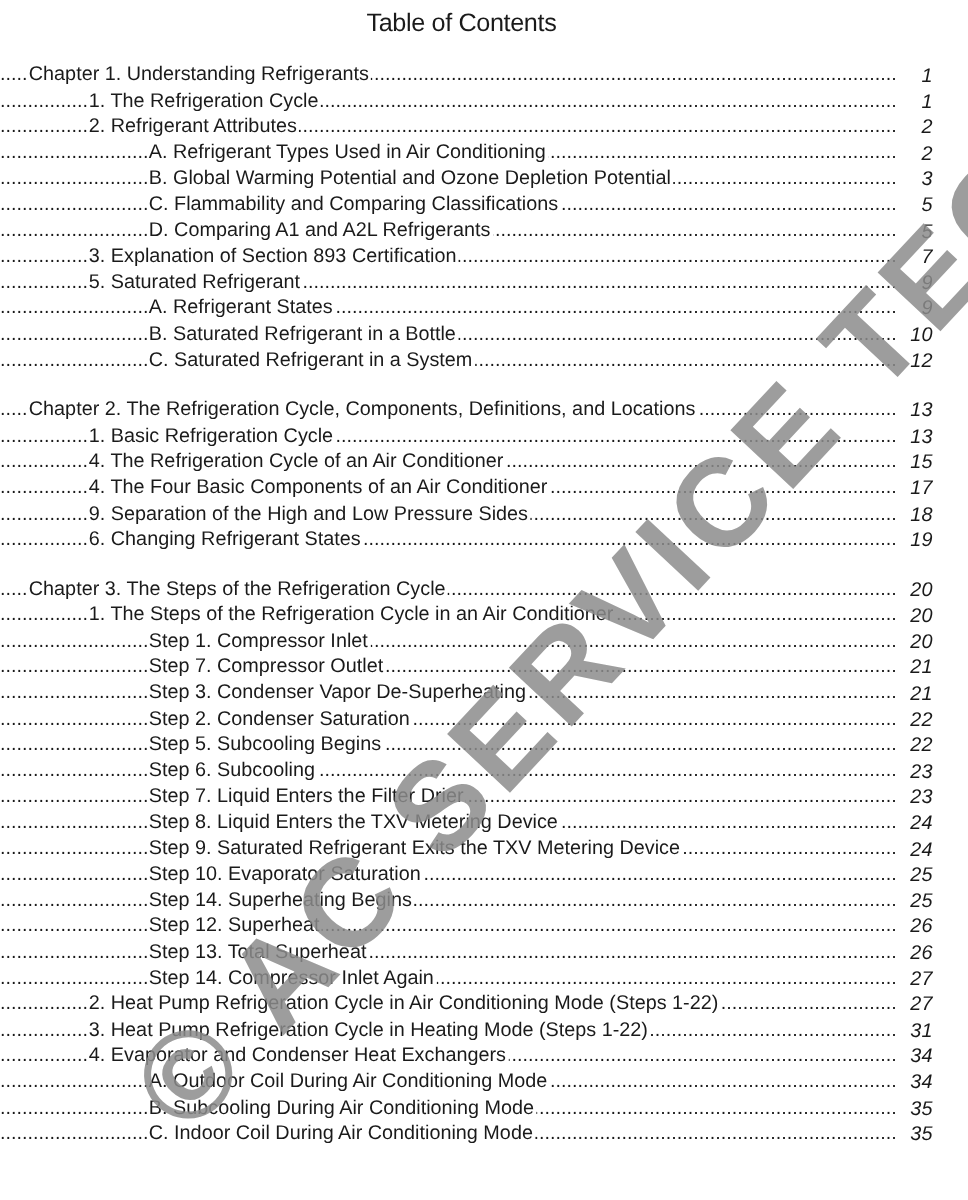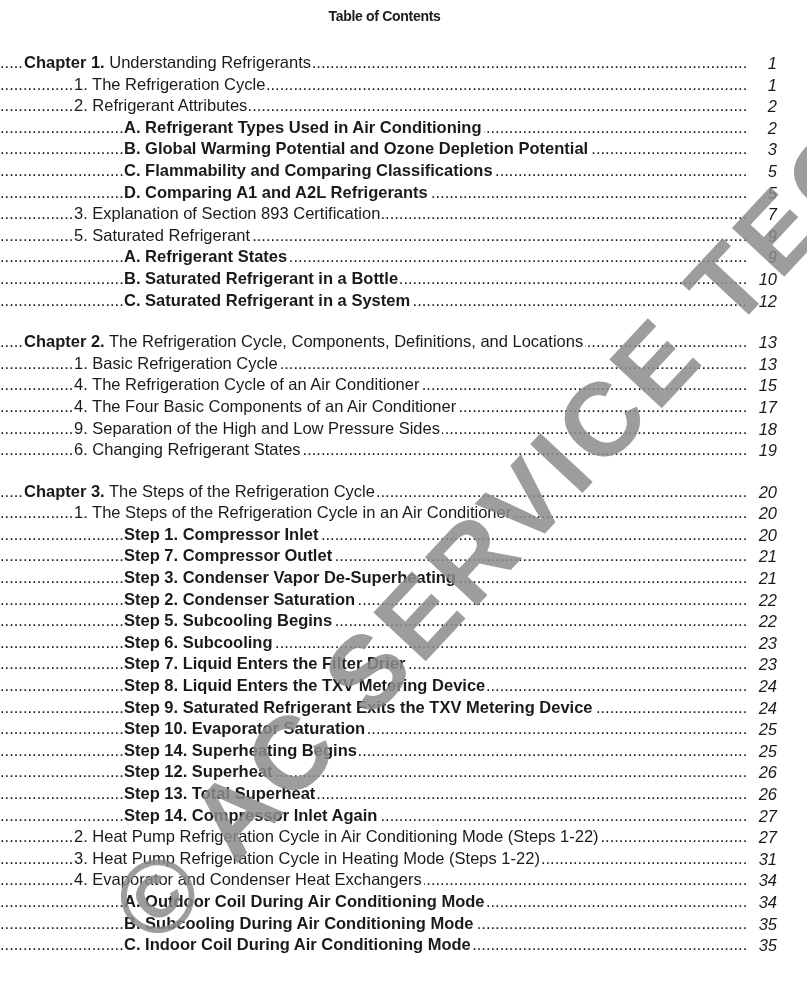--- a/index.html
+++ b/index.html
@@ -1,28 +1,28 @@
 <!DOCTYPE html>
 <html><head>
 <meta charset="utf-8">
 <style>
   html,body{margin:0;padding:0;background:#fff;}
   body{width:807px;height:1000px;position:relative;overflow:hidden;font-family:"Liberation Sans",sans-serif;color:#1a1a1a;}
-  .title{position:absolute;top:8px;left:0;width:769px;text-align:center;font-weight:bold;font-size:14px;letter-spacing:-0.3px;}
+  .title{position:absolute;top:8px;left:0;width:769px;text-align:center;font-weight:normal;font-size:21px;letter-spacing:-0.3px;}
   .toc{position:absolute;top:52px;left:0;width:807px;}
   .row{position:relative;height:21.6px;line-height:21.6px;font-size:16.5px;white-space:nowrap;overflow:hidden;}
   .row .txt{position:absolute;top:0;background:#fff;padding-right:2px;z-index:2;}
   .row .dots{position:absolute;top:0;left:0;right:60px;overflow:hidden;z-index:1;letter-spacing:0px;}
   .row .dots::after{content:"...................................................................................................................................................................................................................";}
   .row .pg{position:absolute;top:1px;right:30px;width:30px;text-align:right;font-style:italic;background:#fff;z-index:2;}
   .lvl0 .txt{left:24px;}
   .lvl1 .txt{left:74px;}
-  .lvl2 .txt{left:124px;font-weight:bold;}
+  .lvl2 .txt{left:124px;}
   .gap{height:20px;}
-  .chapter-lbl{font-weight:bold;}
+  .chapter-lbl{font-weight:normal;}
   .watermark{position:absolute;left:-40px;top:470px;width:1080px;transform:rotate(-47deg);transform-origin:50% 50%;font-family:"Liberation Sans",sans-serif;font-weight:bold;font-size:104px;color:rgba(140,140,140,0.85);white-space:nowrap;letter-spacing:6px;z-index:10;pointer-events:none;text-align:center;}
 </style>
 </head>
 <body>
 
 <div class="title">Table of Contents</div>
 
 <div class="toc" id="toc">
     <div class="row lvl0">
       <span class="dots"></span>

